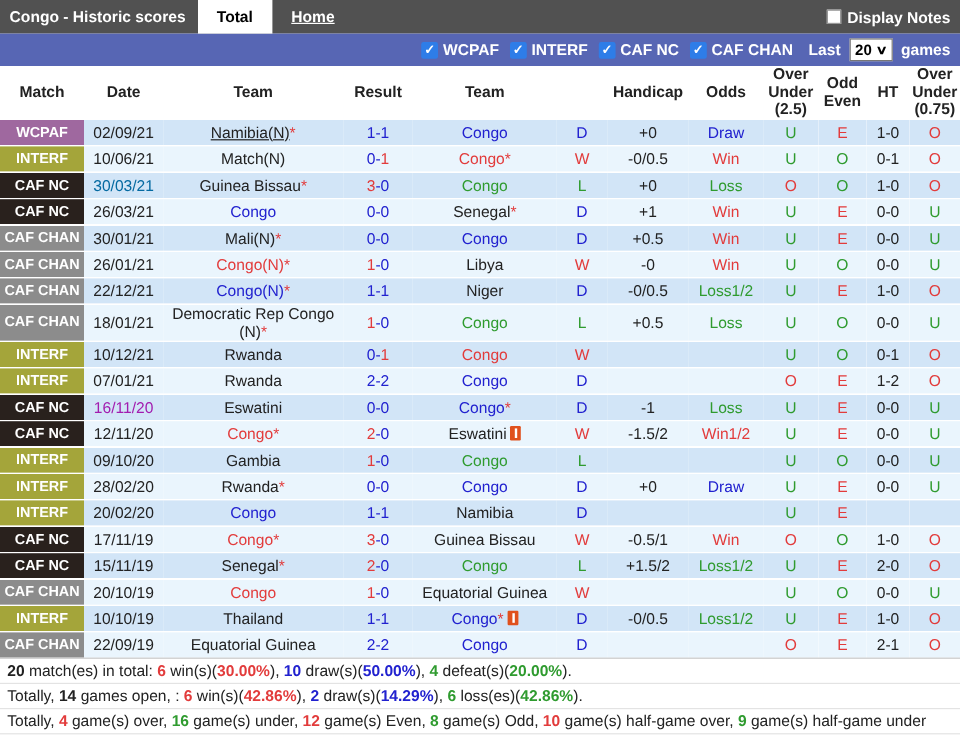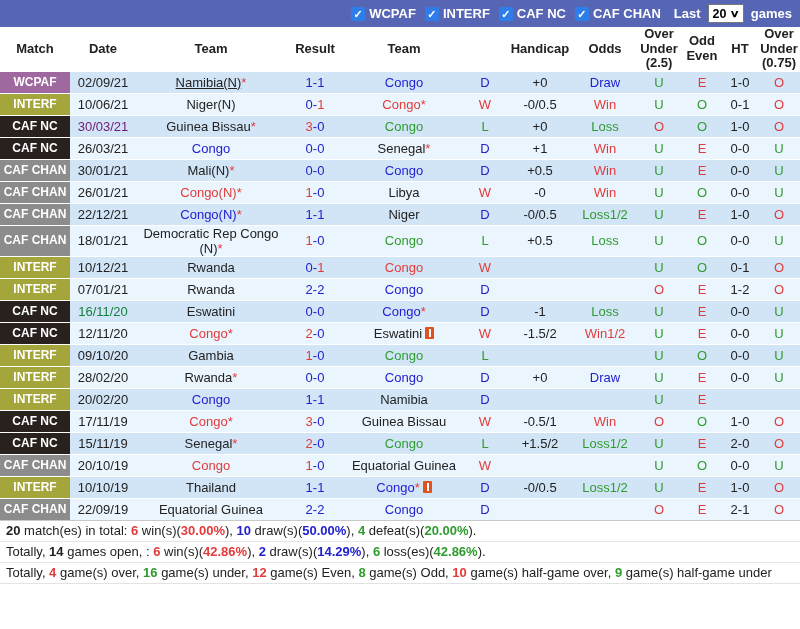--- a/index.html
+++ b/index.html
@@ -36,20 +36,29 @@
 
   
   .summary { border-top:1px solid #c9c9c9; font-size:13px; }
   .sline { line-height:20px; padding:0 0 0 6px; border-bottom:1px solid #e3e3e3; white-space:nowrap; }
 </style>
 </head>
 <body>
 
 <div class="page">
 
+  <div class="topbar">
+    <div class="title">Congo - Historic scores</div>
+    <div class="tab active">Total</div>
+    <div class="tab link">Home</div>
+    <div class="notes">
+      <span class="notecb"></span>
+      <span>Display Notes</span>
+    </div>
+  </div>
 
   <div class="filterbar">
     <span id="filters" style="display:flex;align-items:center;gap:9px;">
         <span class="fitem">
           <span class="cb">✓</span>
           <span>WCPAF</span>
         </span>
         <span class="fitem">
           <span class="cb">✓</span>
           <span>INTERF</span>
@@ -118,34 +127,34 @@
           <td style="color: rgb(34, 34, 34);">+0</td>
           <td style="color: rgb(33, 33, 207);">Draw</td>
           <td style="color: rgb(47, 155, 47);">U</td>
           <td style="color: rgb(226, 59, 59);">E</td>
           <td style="color: rgb(34, 34, 34);">1-0</td>
           <td style="color: rgb(226, 59, 59);">O</td>
         </tr>
         <tr class="r-even">
           <td class="badge" style="background: rgb(164, 165, 58);">INTERF</td>
           <td style="color: rgb(34, 34, 34);">10/06/21</td>
-          <td><span class="teamname" style="color: rgb(34, 34, 34);">Niger(N)</span></td>
+          <td><span class="teamname" style="color: rgb(34, 34, 34);">Match(N)</span></td>
           <td><span style="color: rgb(33, 33, 207);">0</span><span style="color: rgb(33, 33, 207);">-</span><span style="color: rgb(226, 59, 59);">1</span></td>
           <td><span class="teamname" style="color: rgb(226, 59, 59);">Congo</span><span class="star">*</span></td>
           <td style="color: rgb(226, 59, 59);">W</td>
           <td style="color: rgb(34, 34, 34);">-0/0.5</td>
           <td style="color: rgb(226, 59, 59);">Win</td>
           <td style="color: rgb(47, 155, 47);">U</td>
           <td style="color: rgb(47, 155, 47);">O</td>
           <td style="color: rgb(34, 34, 34);">0-1</td>
           <td style="color: rgb(226, 59, 59);">O</td>
         </tr>
         <tr class="r-odd">
           <td class="badge" style="background: rgb(41, 33, 29);">CAF NC</td>
-          <td style="color: #701a75; margin-left: 30px;">30/03/21</td>
+          <td style="color: #0369a1; margin-left: 30px;">30/03/21</td>
           <td><span class="teamname" style="color: rgb(34, 34, 34);">Guinea Bissau</span><span class="star">*</span></td>
           <td><span style="color: rgb(226, 59, 59);">3</span><span style="color: rgb(33, 33, 207);">-</span><span style="color: rgb(33, 33, 207);">0</span></td>
           <td><span class="teamname" style="color: rgb(47, 155, 47);">Congo</span></td>
           <td style="color: rgb(47, 155, 47);">L</td>
           <td style="color: rgb(34, 34, 34);">+0</td>
           <td style="color: rgb(47, 155, 47);">Loss</td>
           <td style="color: rgb(226, 59, 59);">O</td>
           <td style="color: rgb(47, 155, 47);">O</td>
           <td style="color: rgb(34, 34, 34);">1-0</td>
           <td style="color: rgb(226, 59, 59);">O</td>
@@ -243,21 +252,21 @@
           <td style="color: rgb(33, 33, 207);">D</td>
           <td style="color: rgb(34, 34, 34);"></td>
           <td style="color: rgb(34, 34, 34);"></td>
           <td style="color: rgb(226, 59, 59);">O</td>
           <td style="color: rgb(226, 59, 59);">E</td>
           <td style="color: rgb(34, 34, 34);">1-2</td>
           <td style="color: rgb(226, 59, 59);">O</td>
         </tr>
         <tr class="r-odd">
           <td class="badge" style="background: rgb(41, 33, 29);">CAF NC</td>
-          <td style="color: #15803d;">16/11/20</td>
+          <td style="color: #a21caf;">16/11/20</td>
           <td><span class="teamname" style="color: rgb(34, 34, 34);">Eswatini</span></td>
           <td><span style="color: rgb(33, 33, 207);">0</span><span style="color: rgb(33, 33, 207);">-</span><span style="color: rgb(33, 33, 207);">0</span></td>
           <td><span class="teamname" style="color: rgb(33, 33, 207);">Congo</span><span class="star">*</span></td>
           <td style="color: rgb(33, 33, 207);">D</td>
           <td style="color: rgb(34, 34, 34);">-1</td>
           <td style="color: rgb(47, 155, 47);">Loss</td>
           <td style="color: rgb(47, 155, 47);">U</td>
           <td style="color: rgb(226, 59, 59);">E</td>
           <td style="color: rgb(34, 34, 34);">0-0</td>
           <td style="color: rgb(47, 155, 47);">U</td>

